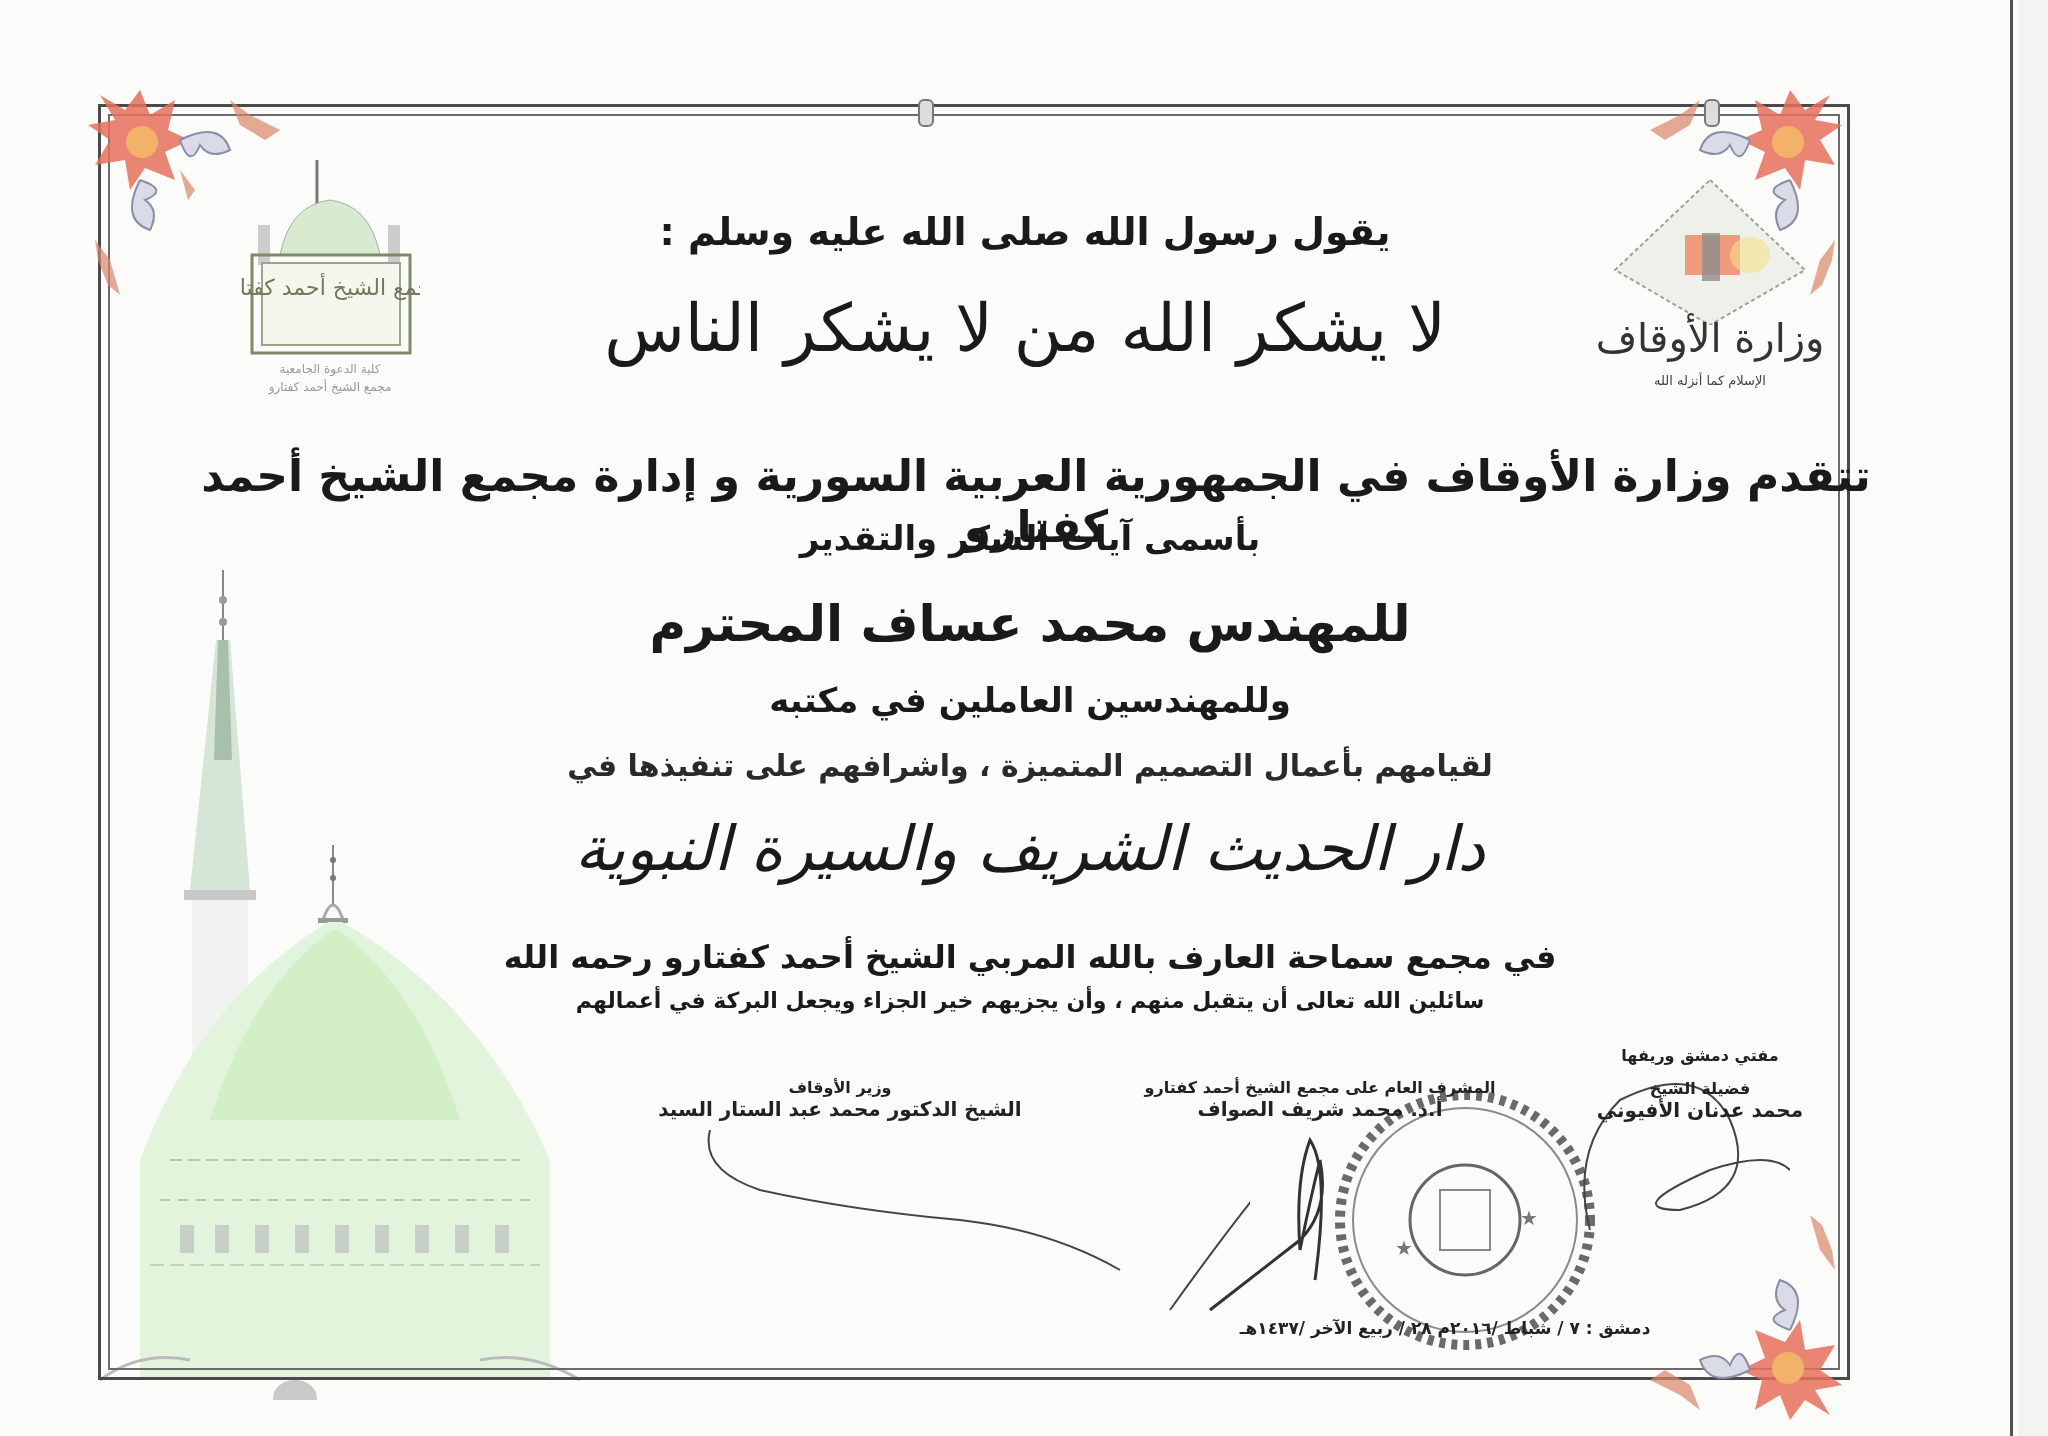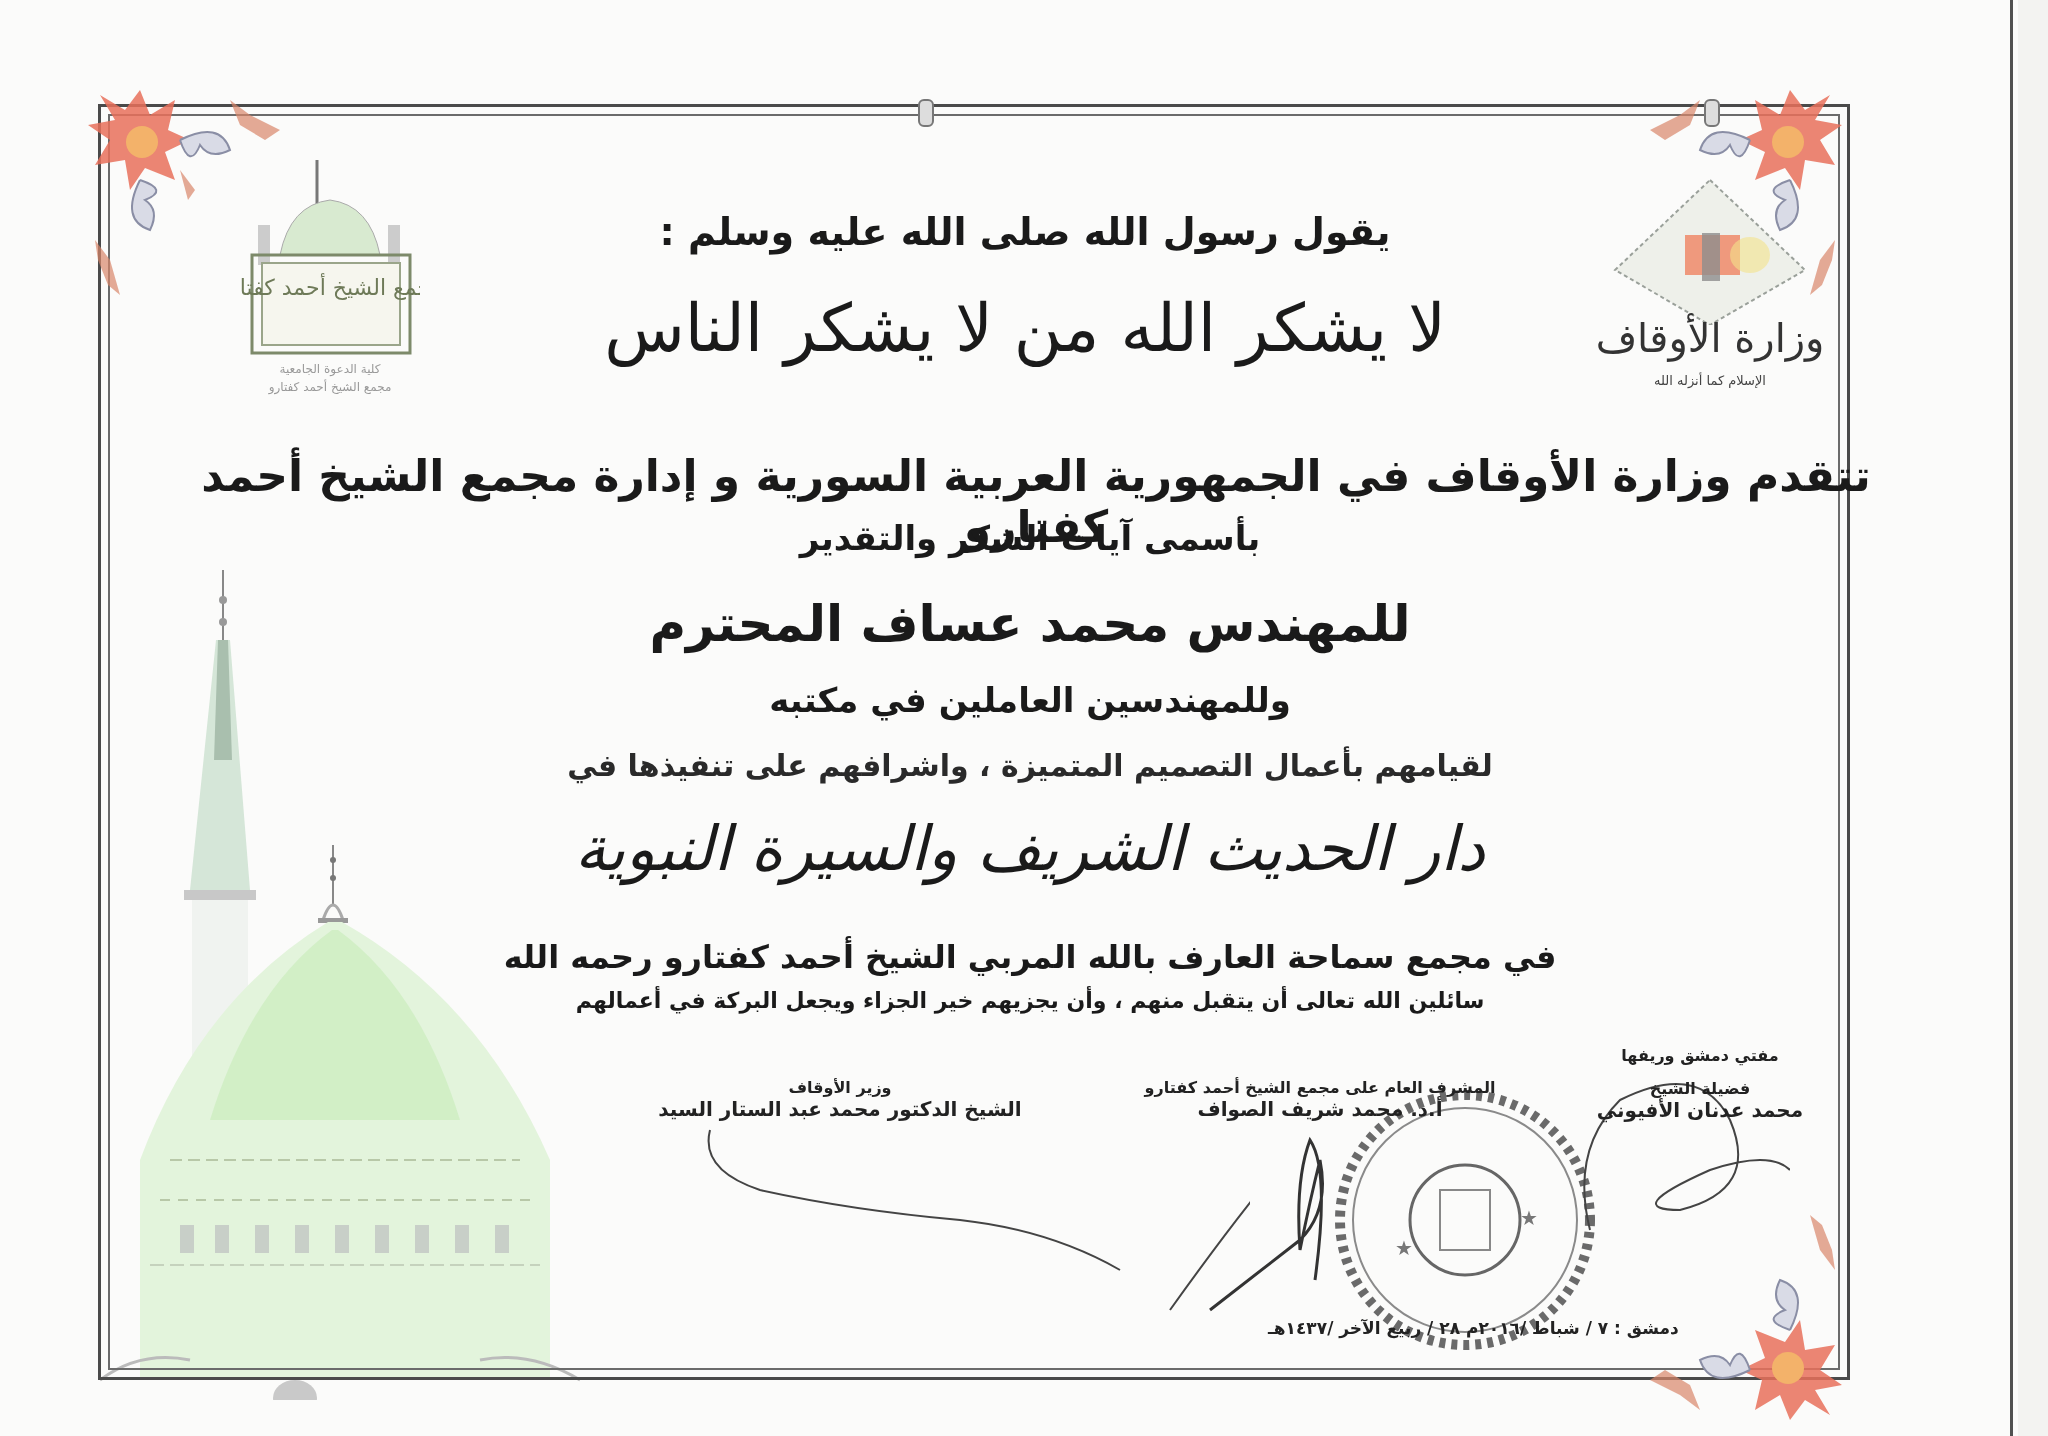--- a/index.html
+++ b/index.html
@@ -30,21 +30,21 @@
   .team { top:680px; font-size:34px; font-weight:bold; left:160px; width:1740px; }
   .reason { top:748px; font-size:30px; font-weight:bold; left:160px; width:1740px; color:#2a2a2a; }
   .calligraphy { top:812px; font-size:62px; font-family:"DejaVu Serif", serif; left:160px; width:1740px; font-style:italic; letter-spacing:-1px; }
   .place { top:938px; font-size:32px; font-weight:bold; left:160px; width:1740px; }
   .prayer { top:988px; font-size:22px; font-weight:bold; left:160px; width:1740px; }
 
   .sig { position:absolute; direction:rtl; text-align:center; font-weight:bold; color:#222; }
   .sig .title { font-size:16px;margin-top:14px; }
   .sig .name { font-size:20px; }
 
-  .date-line { position:absolute; left:1268px; top:1318px; width:480px; direction:rtl; text-align:left; font-size:17px; font-weight:bold; color:#222; }
+  .date-line { position:absolute; left:1205px; top:1318px; width:480px; direction:rtl; text-align:center; font-size:17px; font-weight:bold; color:#222; }
 
   .logo-right { position:absolute; left:1590px; top:175px; width:240px; height:230px; }
   .logo-right .name { position:absolute; left:0; top:140px; width:240px; text-align:center; direction:rtl; font-size:40px; color:#333; }
   .logo-right .motto { position:absolute; left:0; top:198px; width:240px; text-align:center; direction:rtl; font-size:13px; color:#444; }
 
   .logo-left { position:absolute; left:240px; top:155px; width:180px; height:265px; }
   .logo-left .caption { position:absolute; left:0; top:205px; width:180px; text-align:center; direction:rtl; font-size:12px; color:#999; line-height:18px; }
 
   .mosque { position:absolute; left:80px; top:560px; width:520px; height:840px; }
   .seal { position:absolute; left:1330px; top:1085px; width:270px; height:270px; }

